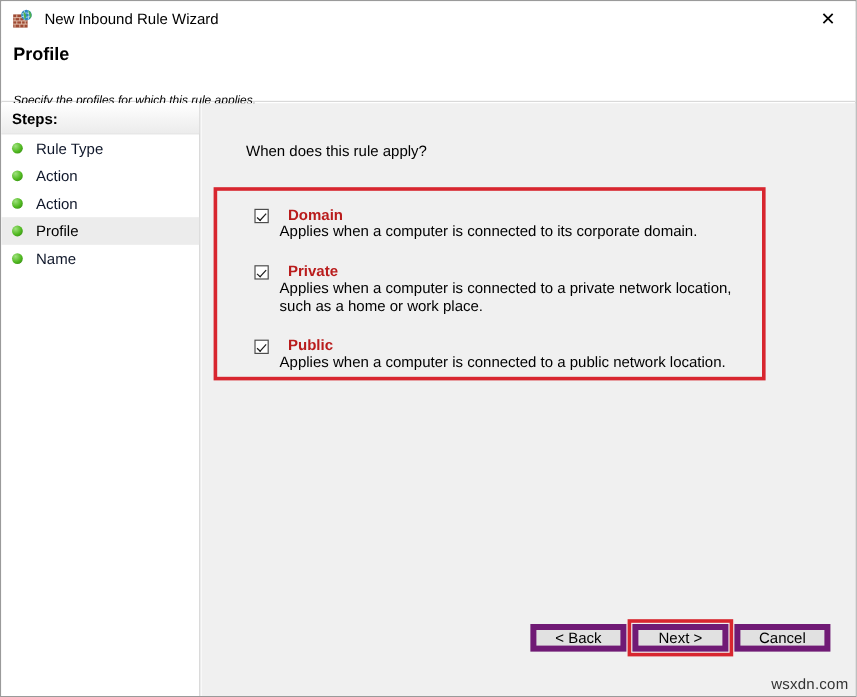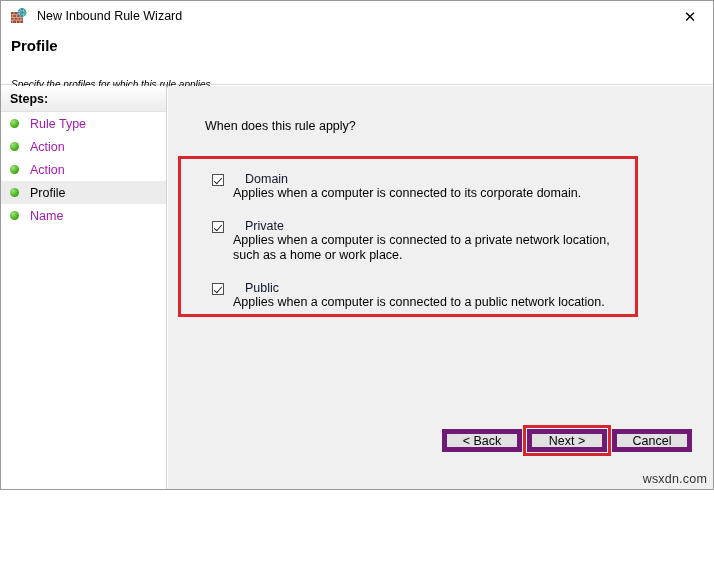--- a/index.html
+++ b/index.html
@@ -8,21 +8,21 @@
     background: #ffffff;
   }
   body {
     font-family: "Liberation Sans", sans-serif;
     -webkit-font-smoothing: antialiased;
   }
 
   #window {
     position: relative;
     width: 714px;
-    height: 490px;
+    height: 581px;
     background: #ffffff;
     box-sizing: border-box;
     border: 1px solid #9a9a9a;
     overflow: hidden;
   }
 
   
   #titlebar {
     position: absolute;
     left: 0; top: 0;
@@ -124,21 +124,21 @@
   .step-bullet {
     width: 9px;
     height: 9px;
     border-radius: 50%;
     flex: 0 0 auto;
     background: radial-gradient(circle at 33% 30%, #9fe27d 0%, #4fb81f 55%, #2d7a10 100%);
   }
   .step-label {
     margin-left: 11px;
     font-size: 12.5px;
-    color: #a21caf;
+    color: #0f172a;
     white-space: nowrap;
   }
   .step-item.current .step-label {
     color: #000000;
   }
 
   
   #content {
     position: absolute;
     left: 167px;
@@ -188,24 +188,24 @@
     position: absolute;
     left: 3px;
     top: 1px;
     width: 3px;
     height: 7px;
     border: solid #1a1a1a;
     border-width: 0 1.6px 1.6px 0;
     transform: rotate(42deg);
   }
   .profile-name {
-    margin-left: 21px;
-    font-size: 12.5px;
-    font-weight: normal;
-    color: #0f172a;
+    margin-left: 16px;
+    font-size: 12.5px;
+    font-weight: bold;
+    color: #b91c1c;
     line-height: 14px;
   }
   .profile-desc {
     margin-left: 21px;
     margin-top: 0;
     font-size: 12.5px;
     color: #000;
     line-height: 15px;
     width: 405px;
   }

